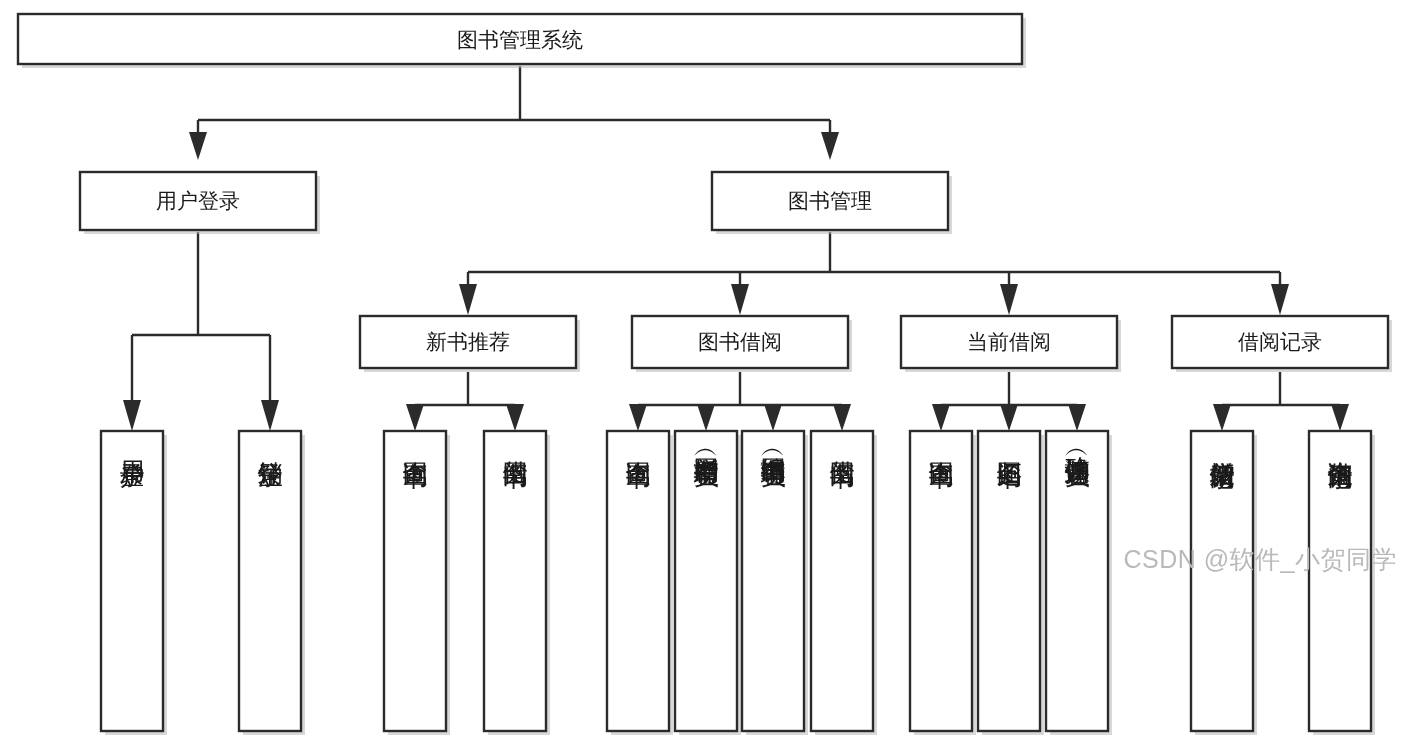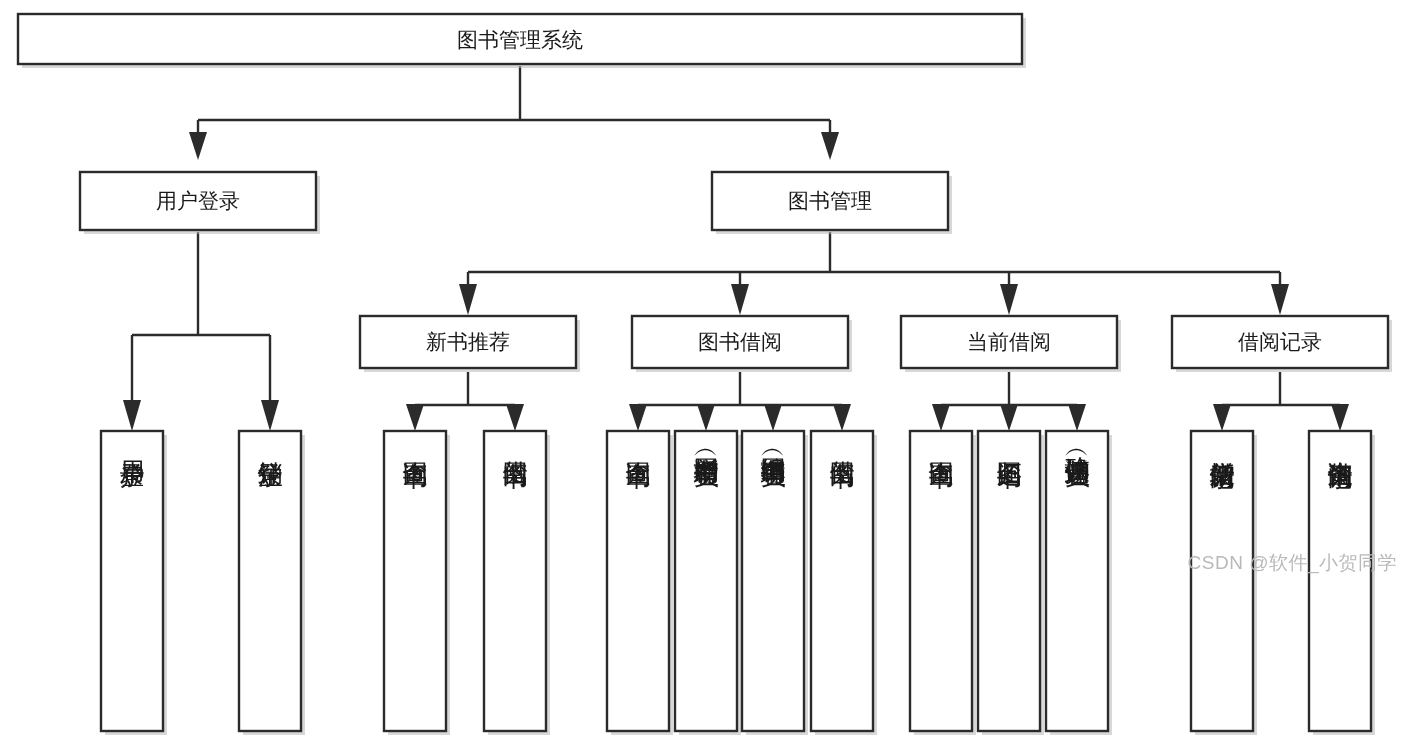--- a/index.html
+++ b/index.html
@@ -67,21 +67,21 @@
     line-height: 1.02;
     letter-spacing: 1px;
     color: #1a1a1a;
     white-space: nowrap;
   }
   .watermark {
     position: absolute;
     right: 8px;
     bottom: 6px;
     font-family: "Liberation Sans", "DejaVu Sans", sans-serif;
-    font-size: 19px;
+    font-size: 25px;
     color: #b9b9b9;
     letter-spacing: 0.5px;
     white-space: nowrap;
   }
 </style>
 </head>
 <body>
 
 <div id="diagram-root">
 

